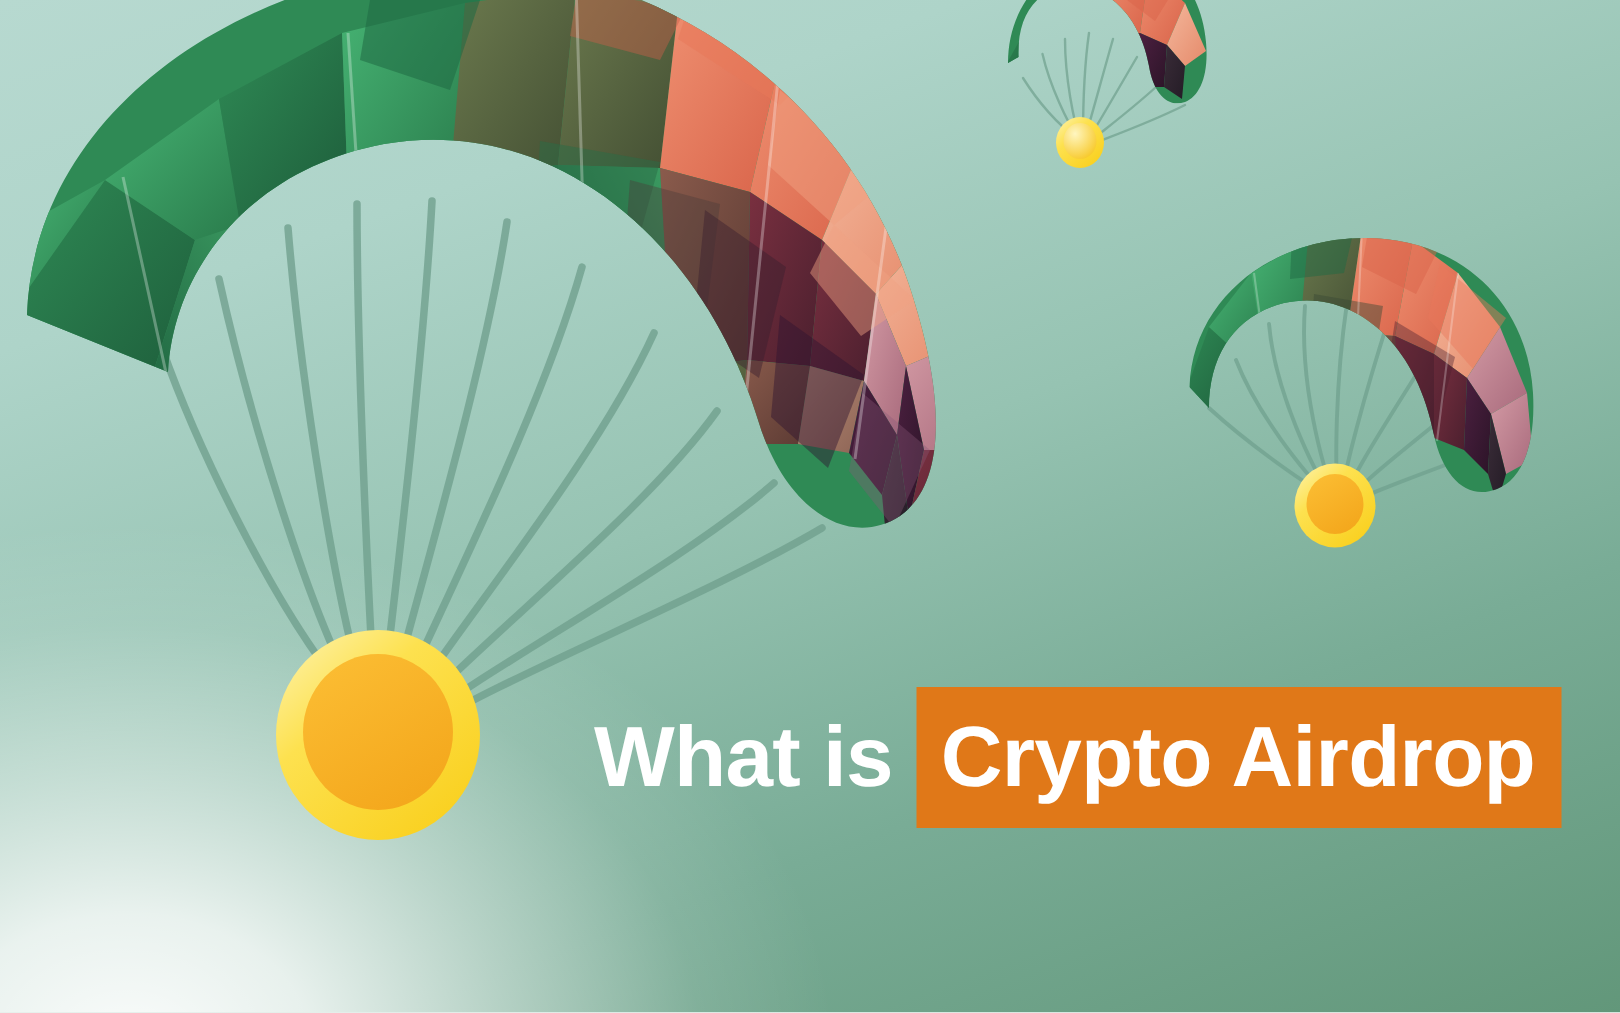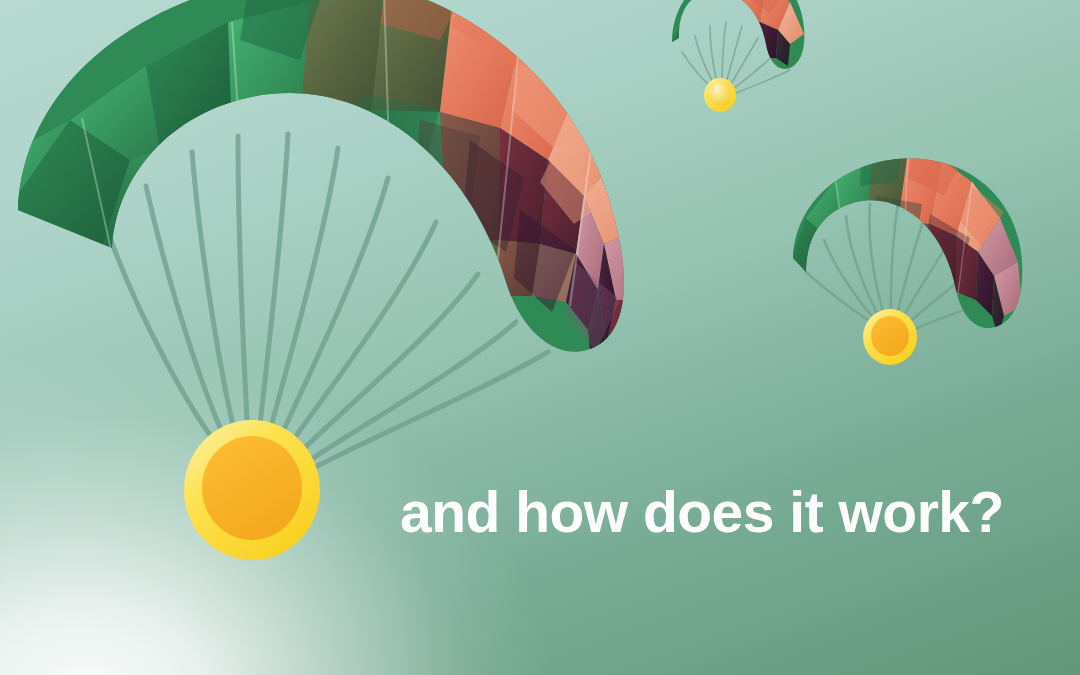--- a/index.html
+++ b/index.html
@@ -340,16 +340,18 @@
       </g>
 
       <g>
         <ellipse cx="890" cy="337" rx="27" ry="28" fill="url(#coinRing)"></ellipse>
         <ellipse cx="890" cy="336" rx="19" ry="20" fill="url(#coinCore)"></ellipse>
       </g>
     </g>
   </svg>
 
   <div class="headline">
-    <div class="line line2">and how does it work?</div>
+    <div class="line line1">
+      <span class="lead">What is</span><span class="hl-box">Crypto Airdrop</span>
+    </div>
   </div>
 
 </div>
 
 </body></html>

